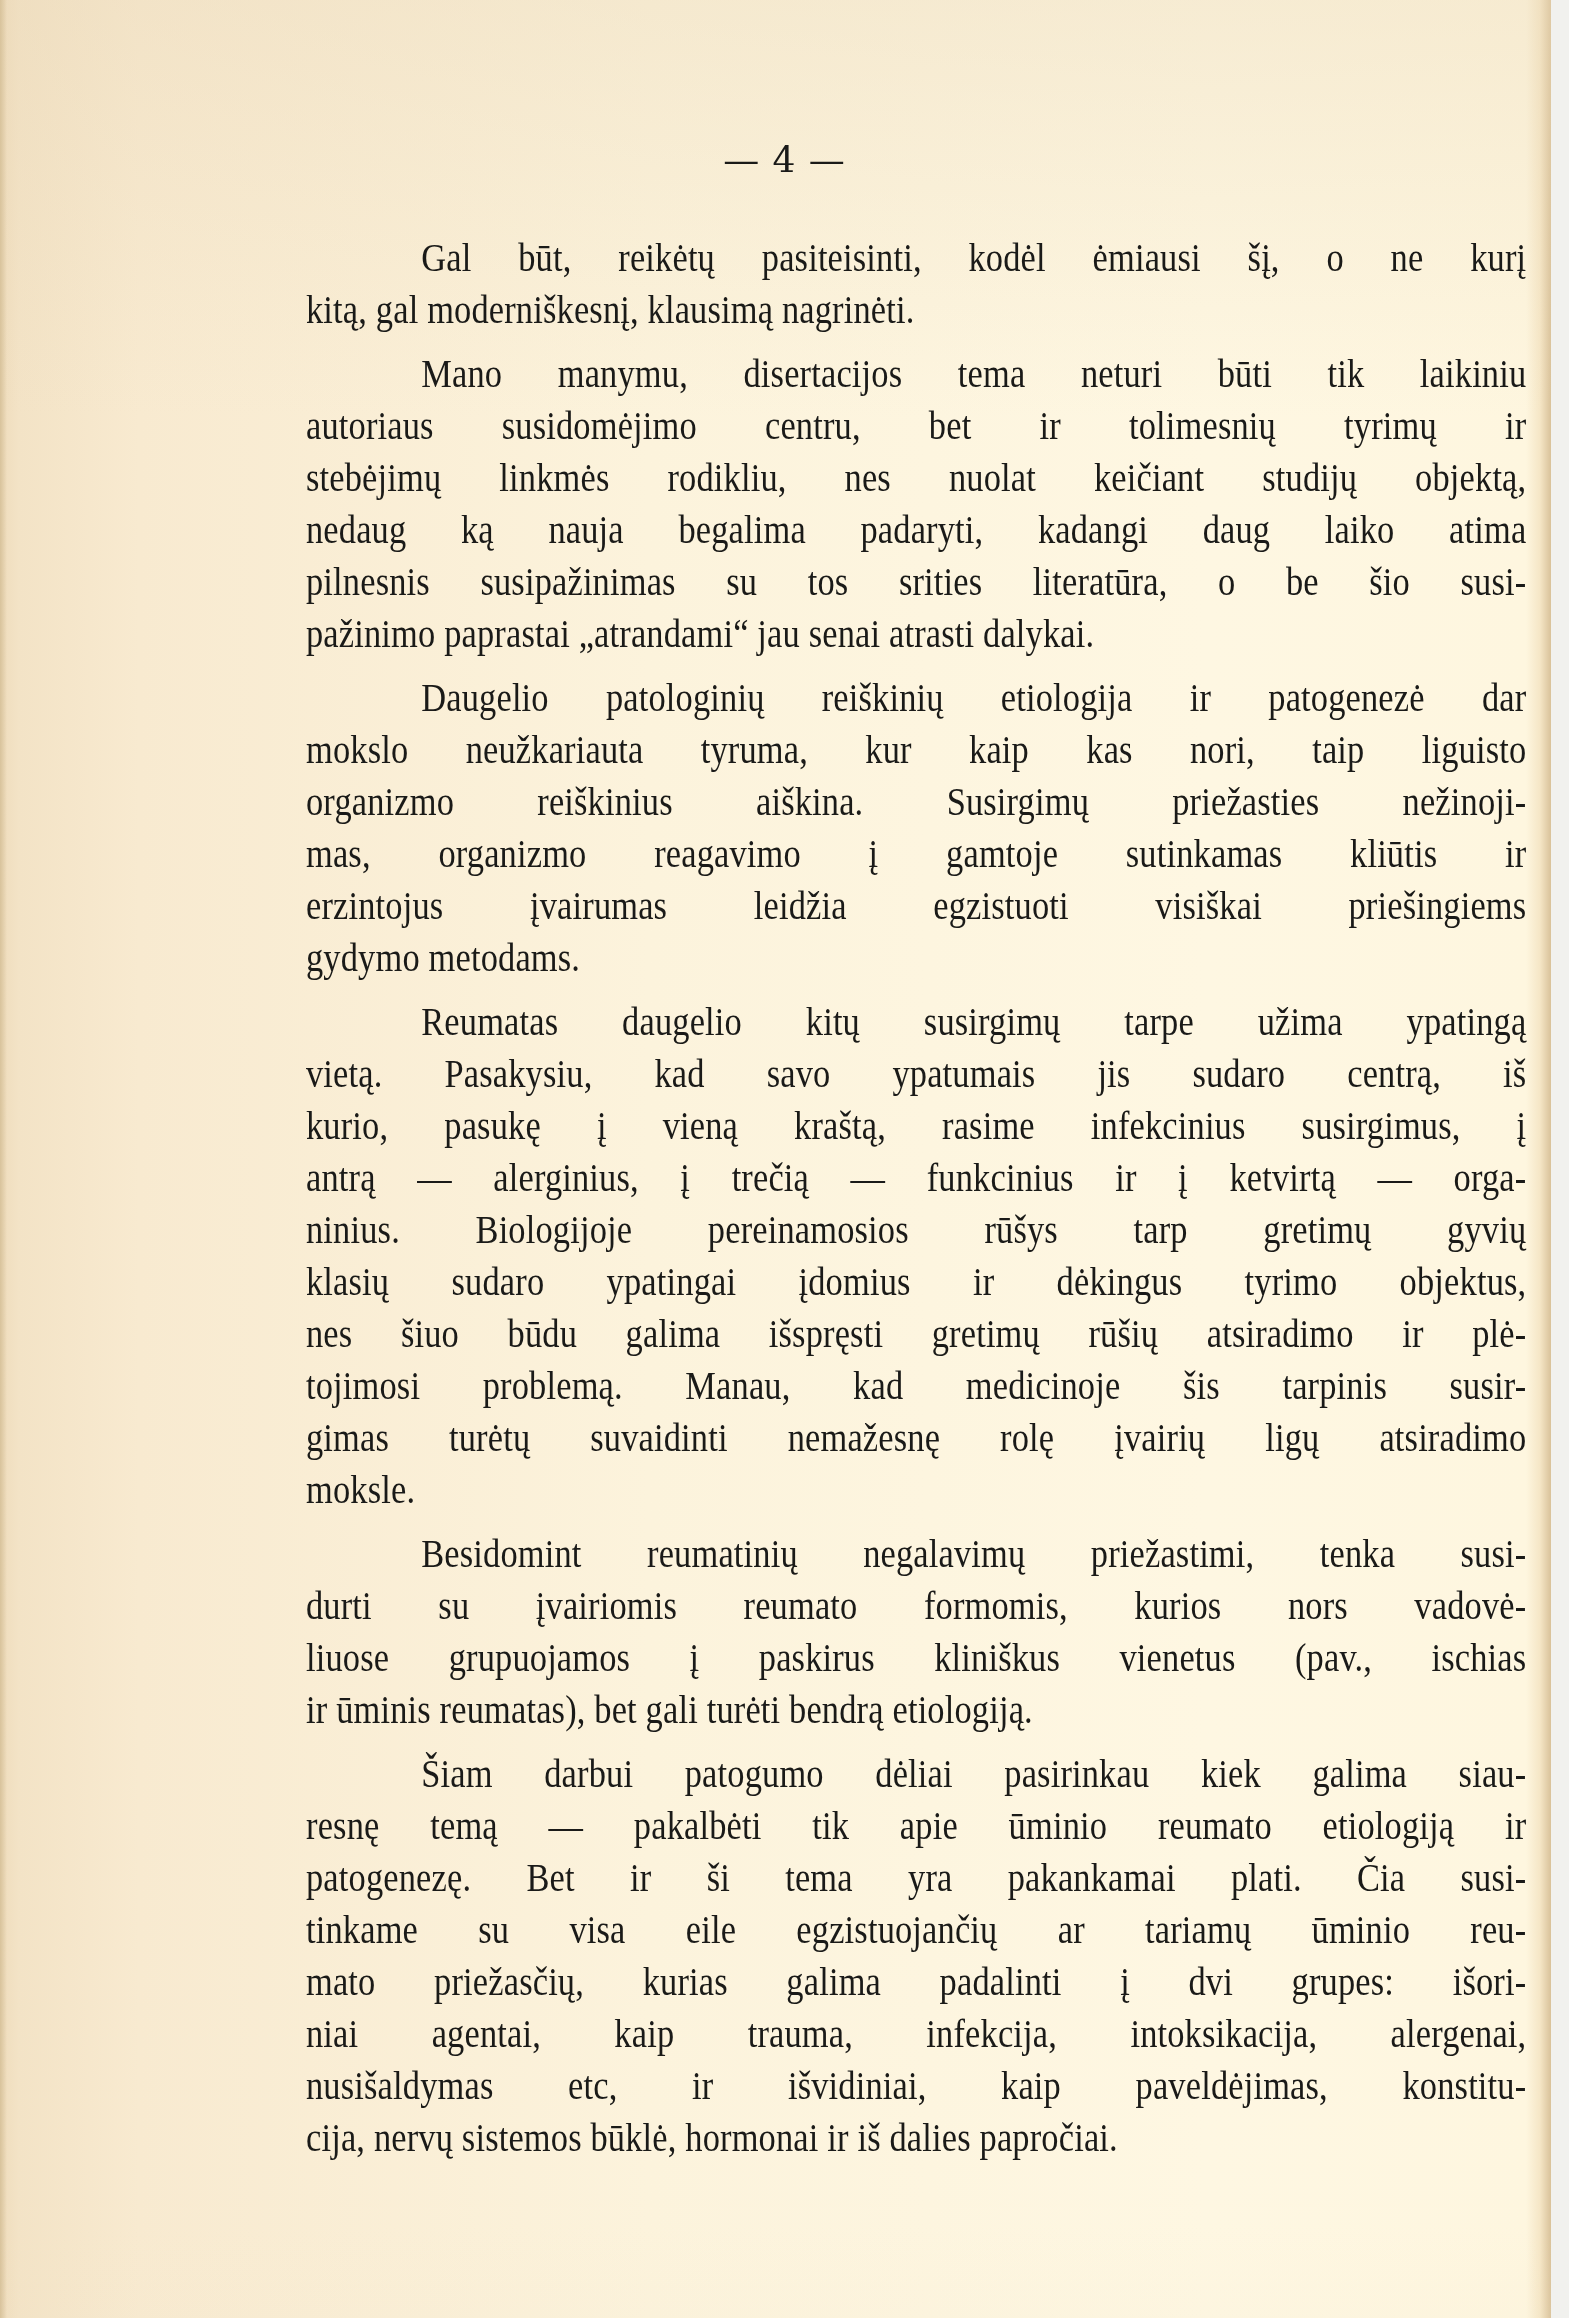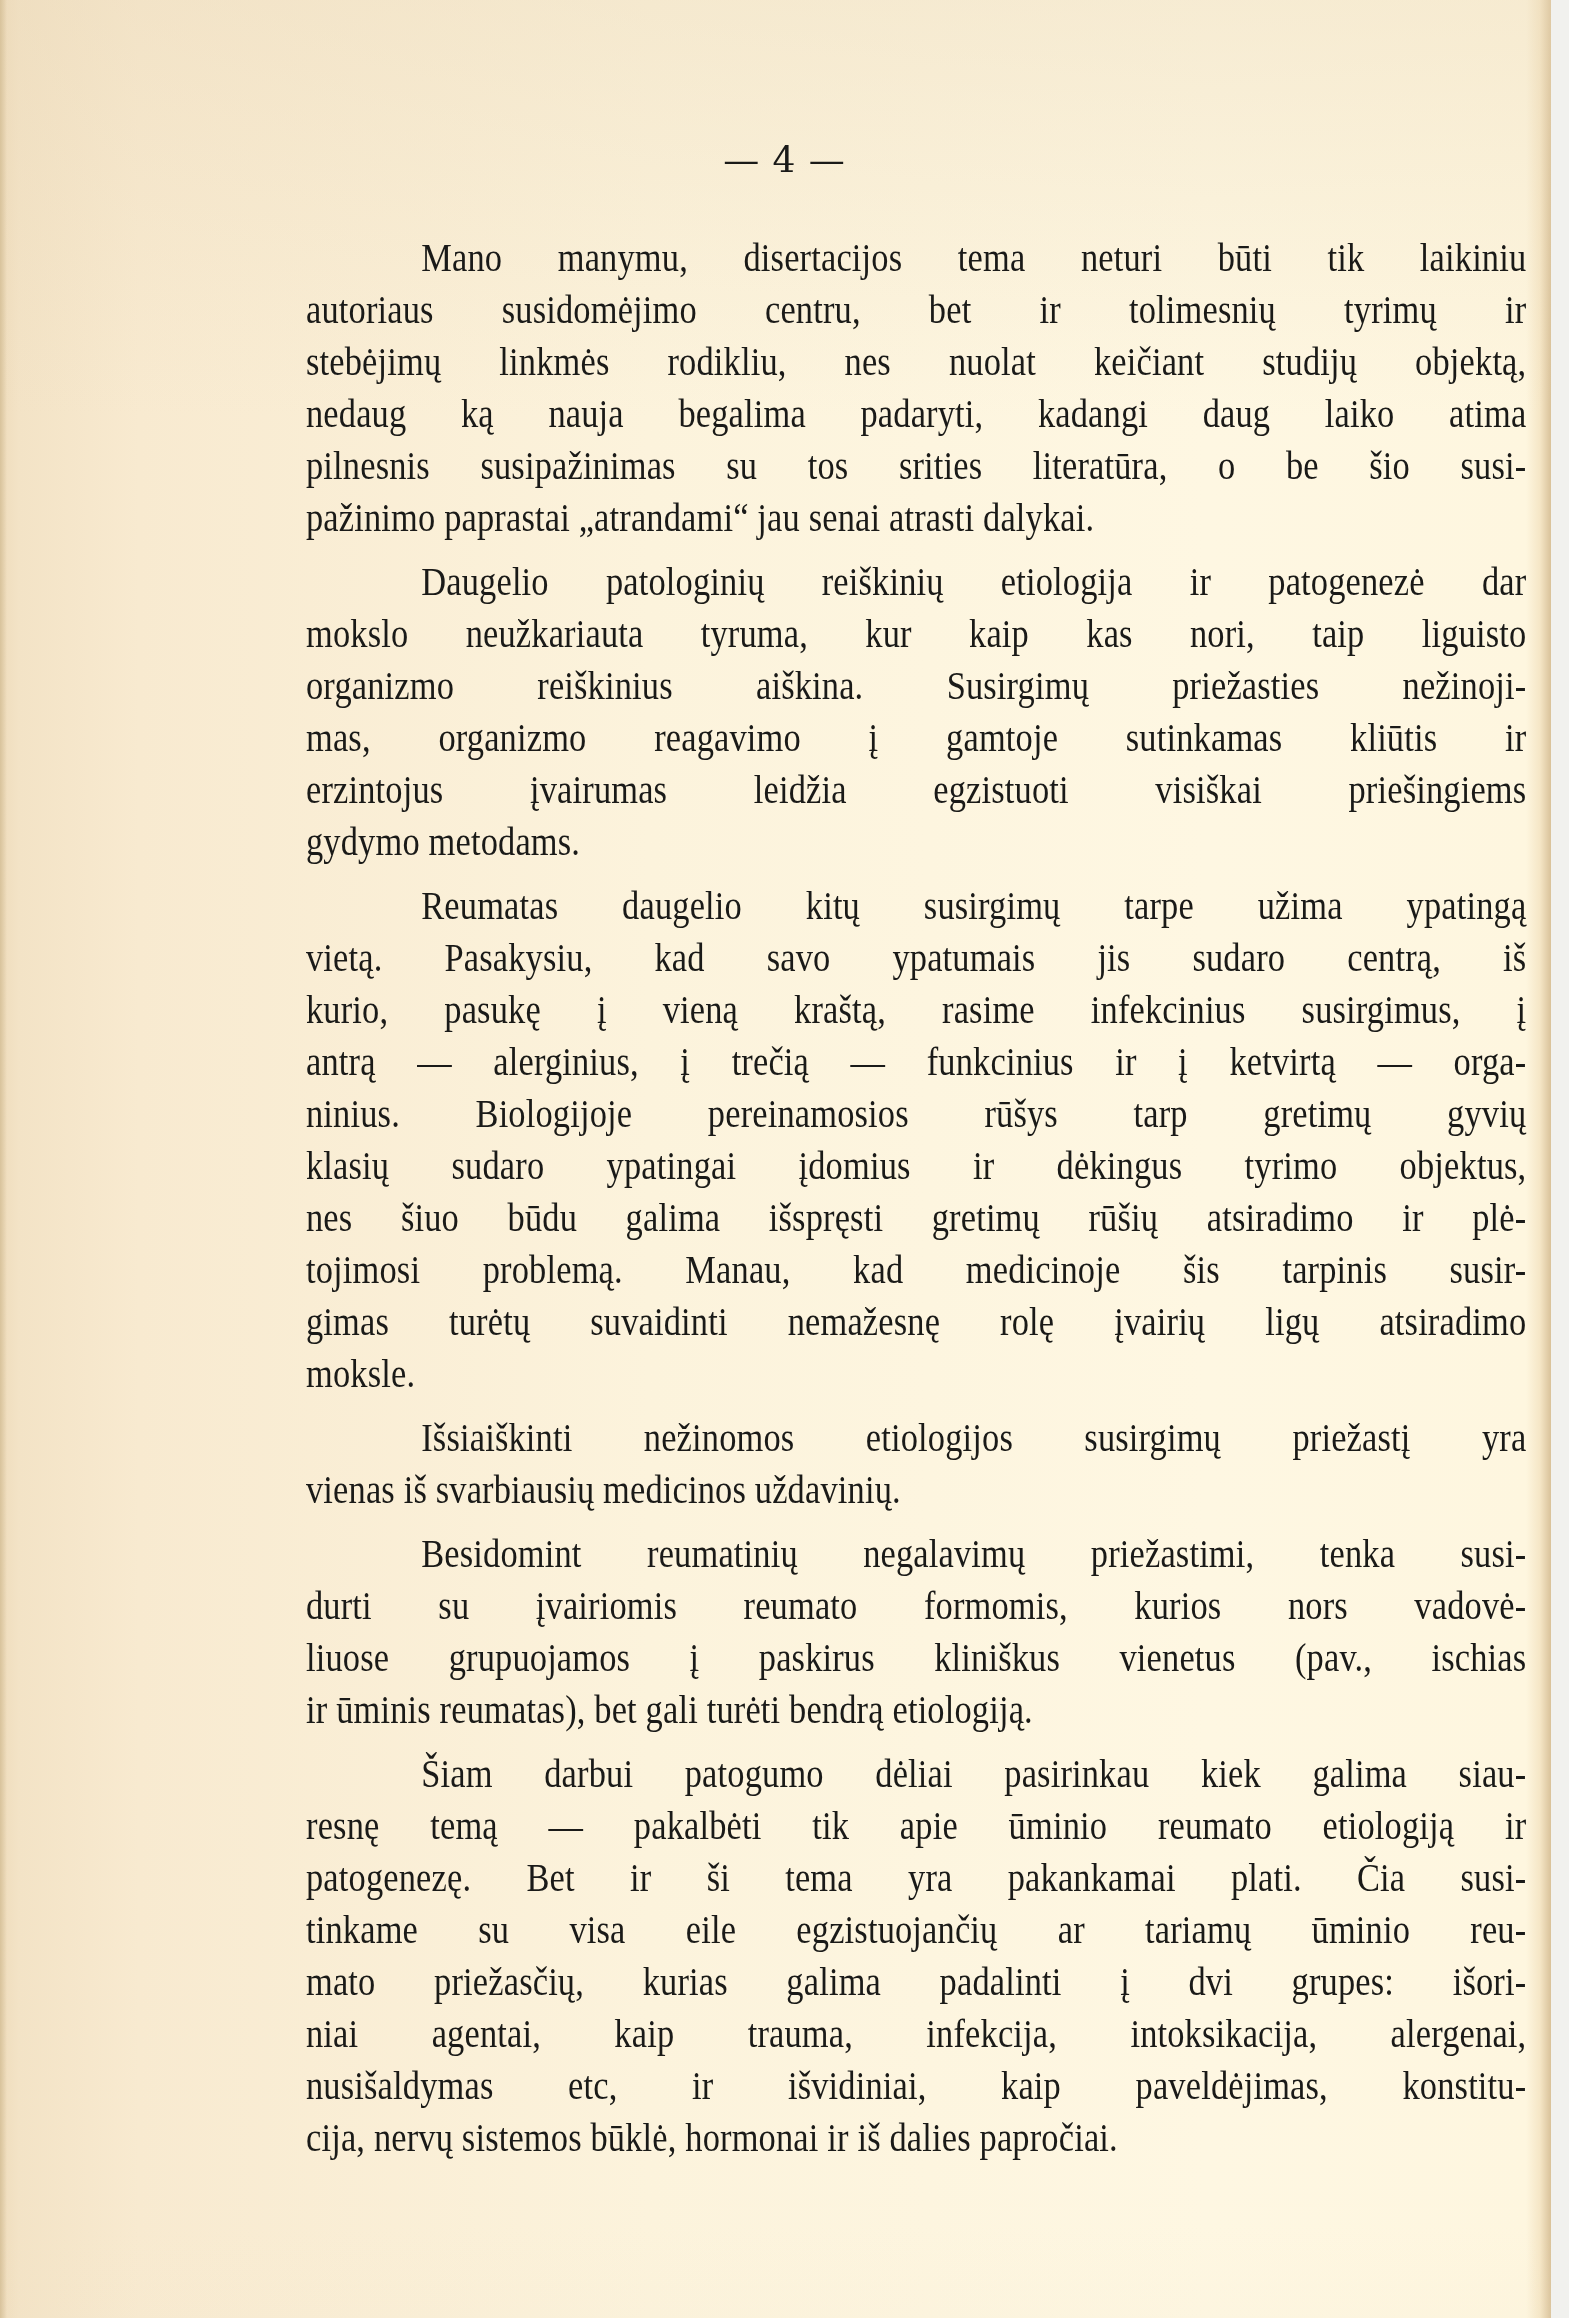--- a/index.html
+++ b/index.html
@@ -79,20 +79,24 @@
 </head>
 <body>
 
 <div class="page">
   <div class="spine-shadow"></div>
 
   <div class="page-number">— 4 —</div>
 
   <div class="text-block">
 
+  <div class="para">
+        <span class="line indent">Gal būt, reikėtų pasiteisinti, kodėl ėmiausi šį, o ne kurį</span>
+        <span class="line last">kitą, gal moderniškesnį, klausimą nagrinėti.</span>
+      </div>
       <div class="para">
         <span class="line indent">Mano manymu, disertacijos tema neturi būti tik laikiniu</span>
         <span class="line">autoriaus susidomėjimo centru, bet ir tolimesnių tyrimų ir</span>
         <span class="line">stebėjimų linkmės rodikliu, nes nuolat keičiant studijų objektą,</span>
         <span class="line">nedaug ką nauja begalima padaryti, kadangi daug laiko atima</span>
         <span class="line">pilnesnis susipažinimas su tos srities literatūra, o be šio susi-</span>
         <span class="line last">pažinimo paprastai „atrandami“ jau senai atrasti dalykai.</span>
       </div>
       <div class="para">
         <span class="line indent">Daugelio patologinių reiškinių etiologija ir patogenezė dar</span>
@@ -108,24 +112,20 @@
         <span class="line">kurio, pasukę į vieną kraštą, rasime infekcinius susirgimus, į</span>
         <span class="line">antrą — alerginius, į trečią — funkcinius ir į ketvirtą — orga-</span>
         <span class="line">ninius. Biologijoje pereinamosios rūšys tarp gretimų gyvių</span>
         <span class="line">klasių sudaro ypatingai įdomius ir dėkingus tyrimo objektus,</span>
         <span class="line">nes šiuo būdu galima išspręsti gretimų rūšių atsiradimo ir plė-</span>
         <span class="line">tojimosi problemą. Manau, kad medicinoje šis tarpinis susir-</span>
         <span class="line">gimas turėtų suvaidinti nemažesnę rolę įvairių ligų atsiradimo</span>
         <span class="line last">moksle.</span>
       </div>
       <div class="para">
-        <span class="line indent">Išsiaiškinti nežinomos etiologijos susirgimų priežastį yra</span>
-        <span class="line last">vienas iš svarbiausių medicinos uždavinių.</span>
-      </div>
-      <div class="para">
         <span class="line indent">Besidomint reumatinių negalavimų priežastimi, tenka susi-</span>
         <span class="line">durti su įvairiomis reumato formomis, kurios nors vadovė-</span>
         <span class="line">liuose grupuojamos į paskirus kliniškus vienetus (pav., ischias</span>
         <span class="line last">ir ūminis reumatas), bet gali turėti bendrą etiologiją.</span>
       </div>
       <div class="para">
         <span class="line indent">Šiam darbui patogumo dėliai pasirinkau kiek galima siau-</span>
         <span class="line">resnę temą — pakalbėti tik apie ūminio reumato etiologiją ir</span>
         <span class="line">patogenezę. Bet ir ši tema yra pakankamai plati. Čia susi-</span>
         <span class="line">tinkame su visa eile egzistuojančių ar tariamų ūminio reu-</span>

